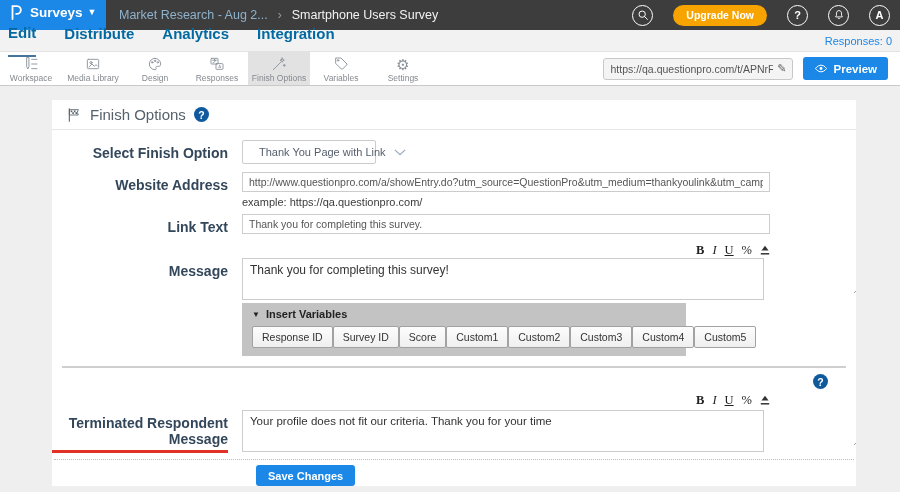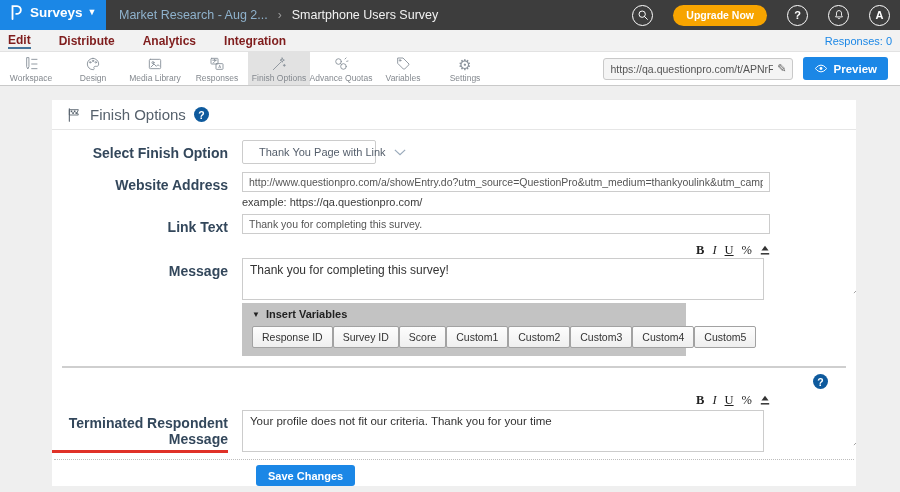--- a/index.html
+++ b/index.html
@@ -20,22 +20,22 @@
   .top-actions { margin-left:auto; display:flex; align-items:center; gap:20px; padding-right:10px; }
   .circle-btn { width:21px; height:21px; border-radius:50%; border:1.5px solid #fff;
     background:transparent; color:#fff; font-size:11px; font-weight:bold; display:flex;
     align-items:center; justify-content:center; cursor:pointer; padding:0; }
   .upgrade { height:21px; border:none; border-radius:11px; background:#f7a400; color:#fff;
     font-weight:bold; font-size:10.5px; padding:0 13px; cursor:pointer; }
 
   
   .subnav { height:22px; background:#f2f2f2; border-bottom:1px solid #e2e2e2; display:flex;
     align-items:center; padding-left:8px; position:relative; }
-  .nav-item { font-size:12px; font-weight:bold; color:#7f1d1d; margin-right:28px;
-    text-decoration:none; cursor:pointer; padding-bottom:0; }
+  .nav-item { font-size:15px; font-weight:bold; color:#0369a1; margin-right:28px;
+    text-decoration:none; cursor:pointer; padding-bottom:14px; }
   .nav-item.active { border-bottom:2px solid #44749c; }
   .responses { position:absolute; right:8px; color:#1b87e6; font-size:11px; }
 
   
   .toolbar { height:34px; background:#fff; border-bottom:1px solid #c9c9c9; display:flex;
     align-items:stretch; }
   .tb-item { width:62px; display:flex; flex-direction:column; align-items:center;
     justify-content:center; cursor:pointer; padding-top:2px; }
   .tb-item.active { background:#e2e2e2; }
   .tb-icon { height:16px; display:flex; align-items:center; color:#8b939c; }
@@ -163,68 +163,58 @@
       <svg viewBox="0 0 24 24" width="16" height="16">
           <path d="M5.5 3v13l1.7 3.5L8.9 16V3z"></path>
           <path d="M13 5h8M13 12h8M13 19h8"></path>
         </svg>
     </span>
     <span class="tb-label">Workspace</span>
   </div>
   <div class="tb-item">
     <span class="tb-icon">
       <svg viewBox="0 0 24 24" width="16" height="16">
+          <rect x="3.5" y="5" width="17" height="14" rx="1.5"></rect>
+          <circle cx="9" cy="10" r="1.6"></circle>
+          <path d="M6 16.5l4.5-4.5 3.5 3.5 2.5-2.5 2 2"></path>
+        </svg>
+    </span>
+    <span class="tb-label">Media Library</span>
+  </div>
+  <div class="tb-item">
+    <span class="tb-icon">
+      <svg viewBox="0 0 24 24" width="16" height="16">
           <path d="M12 3.5a8.5 8.5 0 1 0 0 17c1.7 0 2.2-1 1.5-2.2-.8-1.4.2-2.8 1.8-2.8h2.4c1.7 0 2.8-1.3 2.8-3.5A8.6 8.6 0 0 0 12 3.5z"></path>
           <circle cx="7.8" cy="9.5" r="1.1"></circle>
           <circle cx="12" cy="7.3" r="1.1"></circle>
           <circle cx="16.2" cy="9.5" r="1.1"></circle>
         </svg>
     </span>
     <span class="tb-label">Design</span>
   </div>
   <div class="tb-item">
     <span class="tb-icon">
       <svg viewBox="0 0 24 24" width="16" height="16">
-          <rect x="3.5" y="5" width="17" height="14" rx="1.5"></rect>
-          <circle cx="9" cy="10" r="1.6"></circle>
-          <path d="M6 16.5l4.5-4.5 3.5 3.5 2.5-2.5 2 2"></path>
-        </svg>
-    </span>
-    <span class="tb-label">Media Library</span>
-  </div>
-  <div class="tb-item">
-    <span class="tb-icon">
-      <svg viewBox="0 0 24 24" width="16" height="16">
           <rect x="3" y="3.5" width="10.5" height="8.5" rx="1"></rect>
           <path d="M5.5 6.3h5.5M8.2 5v1.3M6.2 10.2c1.7-.8 3.2-2.1 3.8-3.9"></path>
           <rect x="10.5" y="11.5" width="10.5" height="8.5" rx="1"></rect>
           <text x="14" y="18.5" font-size="6.5" fill="#8b939c" stroke="none" font-family="inherit">A</text>
         </svg>
     </span>
     <span class="tb-label">Responses</span>
   </div>
   <div class="tb-item active">
     <span class="tb-icon">
       <svg viewBox="0 0 24 24" width="16" height="16">
           <path d="M3.5 20.5L14.5 9.5"></path>
           <path d="M16.8 3l.9 2.3 2.3.9-2.3.9-.9 2.3-.9-2.3-2.3-.9 2.3-.9z"></path>
           <path d="M20 12.5v3M18.5 14h3"></path>
         </svg>
     </span>
     <span class="tb-label">Finish Options</span>
-  </div>
-  <div class="tb-item">
-    <span class="tb-icon">
-      <svg viewBox="0 0 24 24" width="16" height="16">
-          <circle cx="8.3" cy="8.3" r="4.2"></circle>
-          <circle cx="15.7" cy="15.7" r="4.2"></circle>
-          <path d="M11.3 11.3l1.4 1.4M18 4.5l1.6-1.6M20.5 8l2-.5"></path>
-        </svg>
-    </span>
-    <span class="tb-label">Advance Quotas</span>
   </div>
   <div class="tb-item">
     <span class="tb-icon">
       <svg viewBox="0 0 24 24" width="16" height="16">
           <path d="M20.5 11.5L12 3H4v8l8.5 8.5a1.4 1.4 0 0 0 2 0l6-6a1.4 1.4 0 0 0 0-2z"></path>
           <circle cx="7.6" cy="6.6" r="1.2"></circle>
         </svg>
     </span>
     <span class="tb-label">Variables</span>
   </div>

